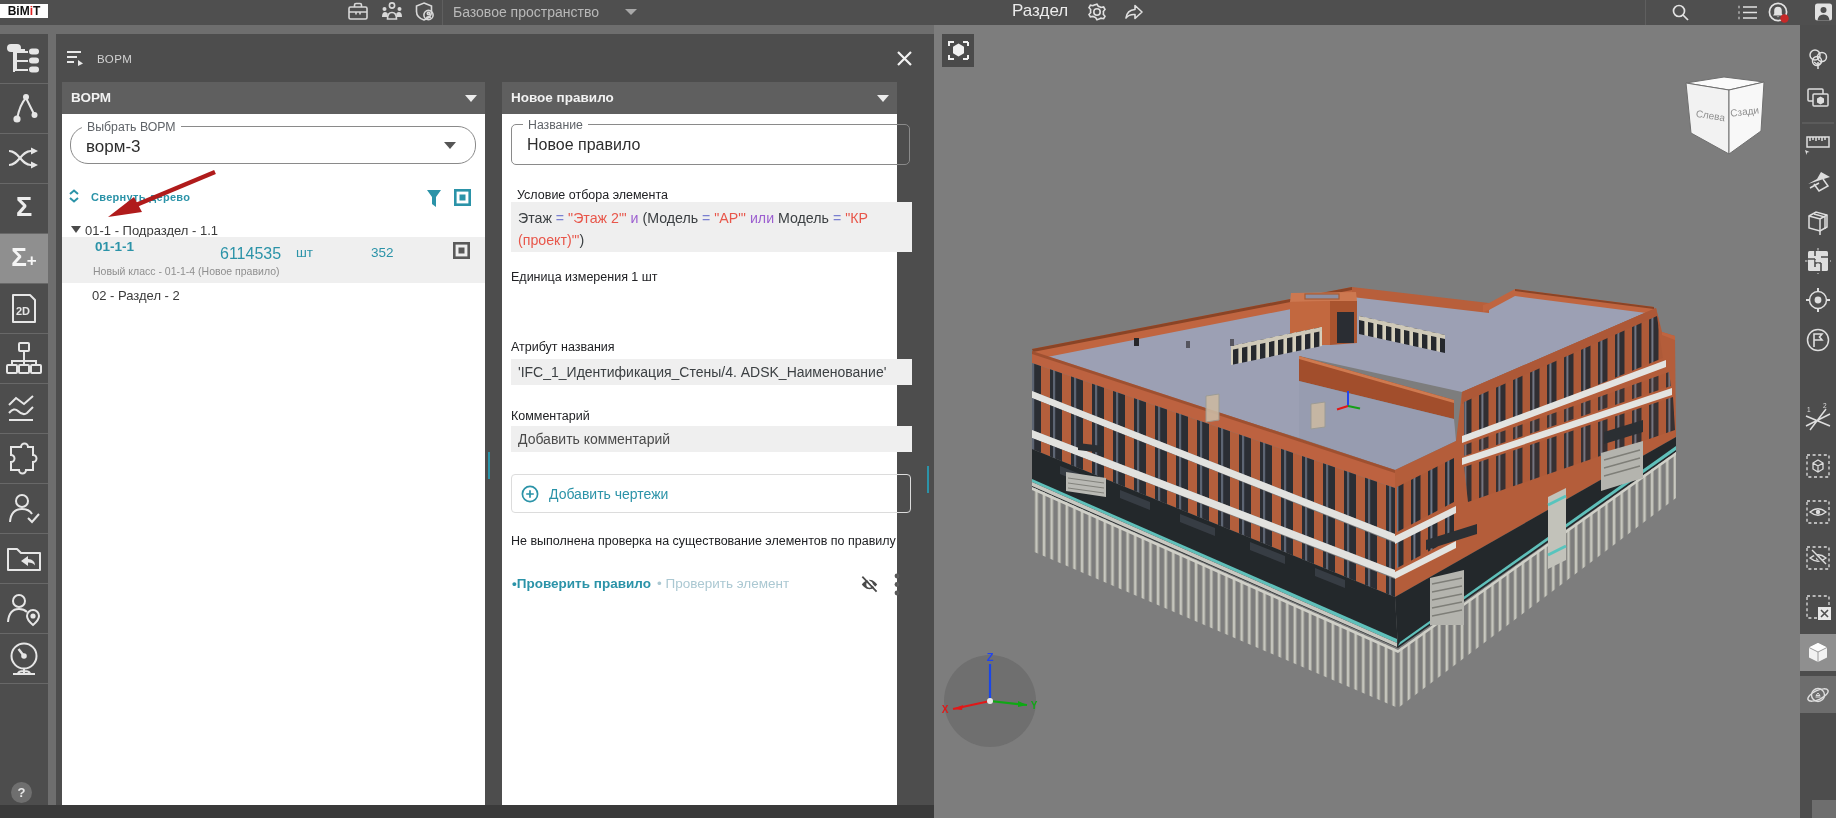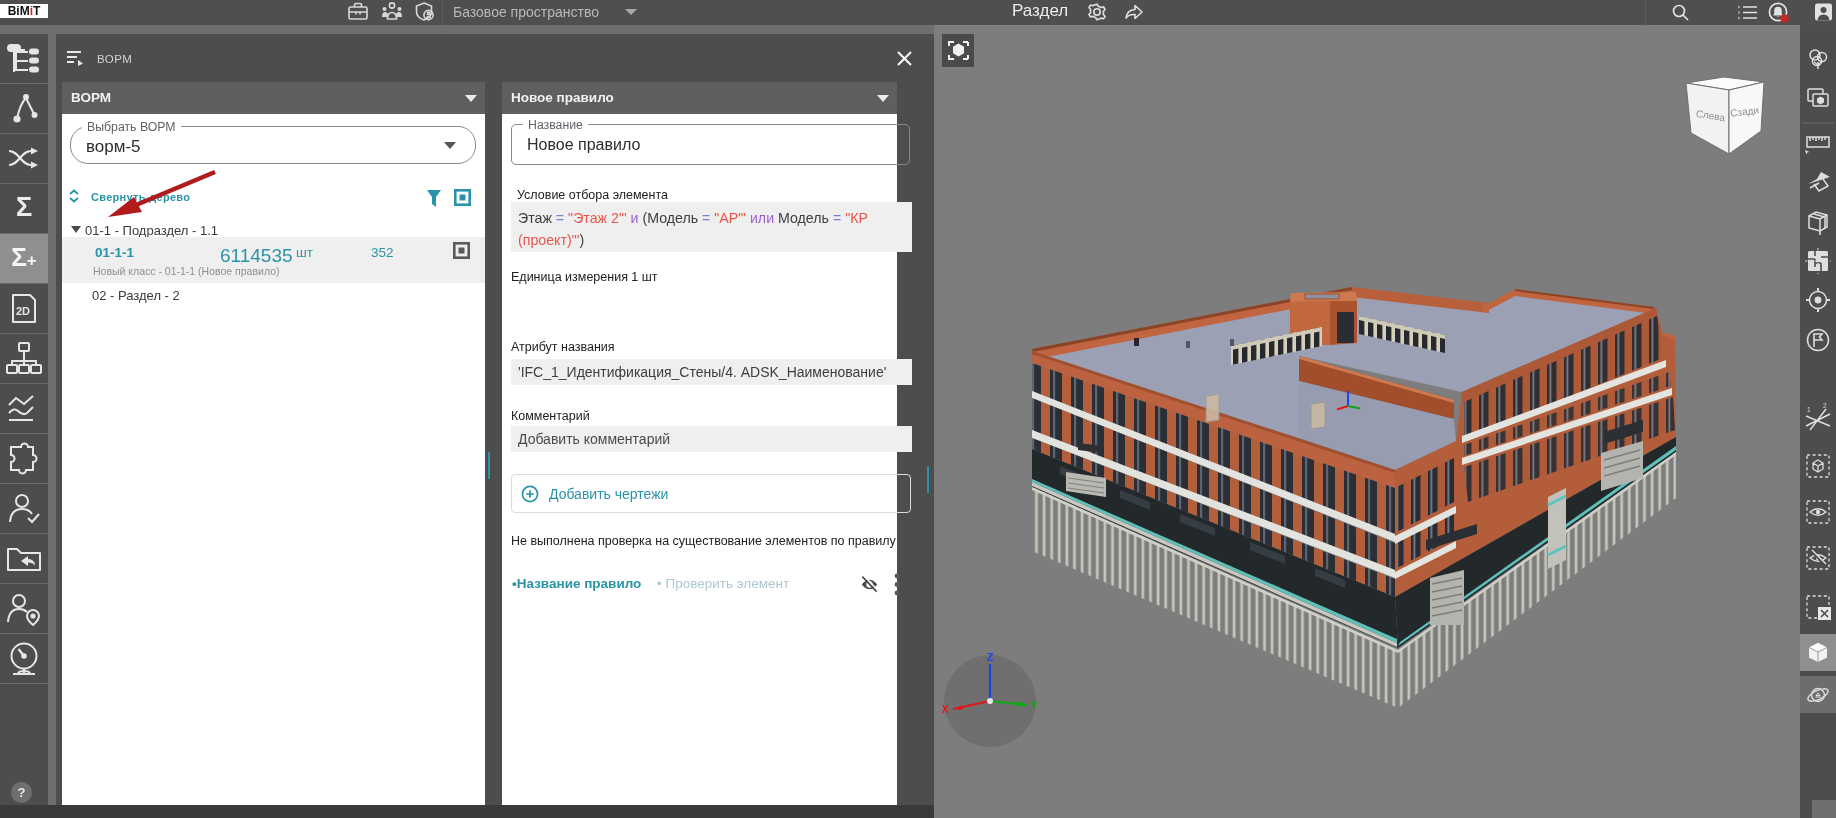--- a/index.html
+++ b/index.html
@@ -218,21 +218,21 @@
     <div style="position:absolute;left:41px;top:19px;font-size:11.5px;color:#d2d2d2;letter-spacing:0.5px;">ВОРМ</div>
     <svg class="abs" style="left:840px;top:16px" width="17" height="17" viewBox="0 0 17 17" stroke="#f2f2f2" stroke-width="2.2">
       <path d="M2 2 L15 15 M15 2 L2 15"></path>
     </svg>
 
     <div class="panel" id="panel1" style="left:6px;width:423px;">
       <div class="phead">ВОРМ<div class="pcaret" style="right:8px;"></div></div>
       <div style="position:absolute;left:0;top:32px;right:0;bottom:0;background:#fff;"></div>
       <div class="minput" style="left:8px;top:44px;width:406px;height:38px;border-radius:18px;">
         <div class="mlabel">Выбрать ВОРМ</div>
-        <div class="mvalue" style="font-size:17px;top:10px;">ворм-5</div>
+        <div class="mvalue" style="font-size:17px;top:10px;">ворм-3</div>
         <div style="position:absolute;right:19px;top:15px;width:0;height:0;border-left:6px solid transparent;border-right:6px solid transparent;border-top:7px solid #555;"></div>
       </div>
 
       <svg class="abs" style="left:6px;top:107px" width="12" height="14" viewBox="0 0 12 14" fill="none" stroke="#2b93a8" stroke-width="2">
         <path d="M2 5 l4 -3.5 4 3.5 M2 9 l4 3.5 4 -3.5"></path>
       </svg>
       <div style="position:absolute;left:29px;top:109px;font-size:11px;font-weight:bold;color:#2b93a8;letter-spacing:0.3px;">Свернуть дерево</div>
       <svg class="abs" style="left:365px;top:108px" width="14" height="17" viewBox="0 0 14 17">
           <path d="M0 0 h14 l-5 7 v10 l-4 -3 v-7 z" fill="#2b93a8"></path>
         </svg>
@@ -242,29 +242,29 @@
       </svg>
 
       <svg class="abs" style="left:38px;top:84px" width="120" height="56" viewBox="0 0 120 56">
         <path d="M115 6 L36 39" stroke="#b01b1b" stroke-width="4.5"></path>
         <path d="M8 51 L34 31 L42 46 z" fill="#b01b1b"></path>
       </svg>
 
       <div style="position:absolute;left:9px;top:144px;width:0;height:0;border-top:7px solid #4a4a4a;border-left:5.5px solid transparent;border-right:5.5px solid transparent;"></div>
       <div style="position:absolute;left:23px;top:141px;font-size:13px;color:#3a3a3a;text-align:center;">01-1 - Подраздел - 1.1</div>
       <div style="position:absolute;left:0;top:155px;width:423px;height:46px;background:#efefef;">
-        <div style="position:absolute;left:33px;top:8px;font-size:13.5px;font-weight:bold;color:#2b93a8;">01-1-1</div>
-        <div style="position:absolute;left:158px;top:8px;font-size:19px;color:#2b93a8;">6114535</div>
+        <div style="position:absolute;left:33px;top:2px;font-size:13.5px;font-weight:bold;color:#2b93a8;">01-1-1</div>
+        <div style="position:absolute;left:158px;top:8px;font-size:16px;color:#2b93a8;">6114535</div>
         <div style="position:absolute;left:234px;top:8px;font-size:13.5px;color:#2b93a8;">шт</div>
         <div style="position:absolute;left:309px;top:8px;font-size:13.5px;color:#2b93a8;">352</div>
         <svg class="abs" style="left:391px;top:5px" width="17" height="17" viewBox="0 0 17 17" fill="none">
           <rect x="1.3" y="1.3" width="14.4" height="14.4" stroke="#5a5a5a" stroke-width="2.6"></rect>
           <rect x="5.5" y="5.5" width="6" height="6" fill="#5a5a5a"></rect>
         </svg>
-        <div style="position:absolute;left:31px;top:28px;font-size:10.5px;color:#8f8f8f;">Новый класс - 01-1-1 (Новое правило)</div>
+        <div style="position:absolute;left:31px;top:28px;font-size:10.5px;color:#8f8f8f;">Новый класс - 01-1-4 (Новое правило)</div>
       </div>
       <div style="position:absolute;left:30px;top:206px;font-size:13px;color:#3a3a3a;">02 - Раздел - 2</div>
     </div>
 
     <div style="position:absolute;left:432px;top:418px;width:2px;height:27px;background:#2b93a8;"></div>
     <div style="position:absolute;left:871px;top:432px;width:2px;height:27px;background:#2b93a8;"></div>
 
     <div class="panel" id="panel2" style="left:446px;width:395px;">
       <div class="phead">Новое правило<div class="pcaret" style="right:8px;"></div></div>
       <div class="minput" style="left:9px;top:42px;width:399px;height:41px;">
@@ -282,21 +282,21 @@
       <div class="gbox" style="top:344px;width:401px;height:26px;line-height:26px;padding-left:7px;color:#4a4a4a;">Добавить комментарий</div>
 
       <div style="position:absolute;left:9px;top:392px;width:400px;height:39px;border:1px solid #dcdcdc;border-radius:4px;">
         <svg class="abs" style="left:9px;top:10px" width="18" height="18" viewBox="0 0 18 18" fill="none" stroke="#2b93a8" stroke-width="1.7">
           <circle cx="9" cy="9" r="7.6"></circle>
             <path d="M9 5.2 V12.8 M5.2 9 H12.8"></path>
         </svg>
         <div style="position:absolute;left:37px;top:11px;font-size:14px;color:#2b93a8;">Добавить чертежи</div>
       </div>
       <div style="position:absolute;left:9px;top:452px;font-size:12.5px;color:#202124;">Не выполнена проверка на существование элементов по правилу</div>
-      <div style="position:absolute;left:10px;top:494px;font-size:13.5px;font-weight:bold;color:#2b93a8;">•Название правило</div>
+      <div style="position:absolute;left:10px;top:494px;font-size:13.5px;font-weight:bold;color:#2b93a8;">•Проверить правило</div>
       <div style="position:absolute;left:155px;top:494px;font-size:13.5px;color:#abc8d2;">• Проверить элемент</div>
       <svg class="abs" style="left:358px;top:493px" width="19" height="19" viewBox="0 0 24 24" fill="#4a4a4a">
         <path d="M12 6 c-5 0 -8.5 4.5 -9.7 6 1.2 1.5 4.7 6 9.7 6 s8.5 -4.5 9.7 -6 c-1.2 -1.5 -4.7 -6 -9.7 -6 z m0 10 a4 4 0 1 1 0 -8 a4 4 0 0 1 0 8 z"></path>
         <path d="M3 2 L21 21" stroke="#4a4a4a" stroke-width="2.4"></path>
         <path d="M4.8 0.6 L22.8 19.6" stroke="#fff" stroke-width="1.6"></path>
       </svg>
       <svg class="abs" style="left:392px;top:491px" width="6" height="23" viewBox="0 0 6 23" fill="#5a5a5a">
         <circle cx="3" cy="3" r="2.4"></circle>
           <circle cx="3" cy="11.5" r="2.4"></circle>
           <circle cx="3" cy="20" r="2.4"></circle>

